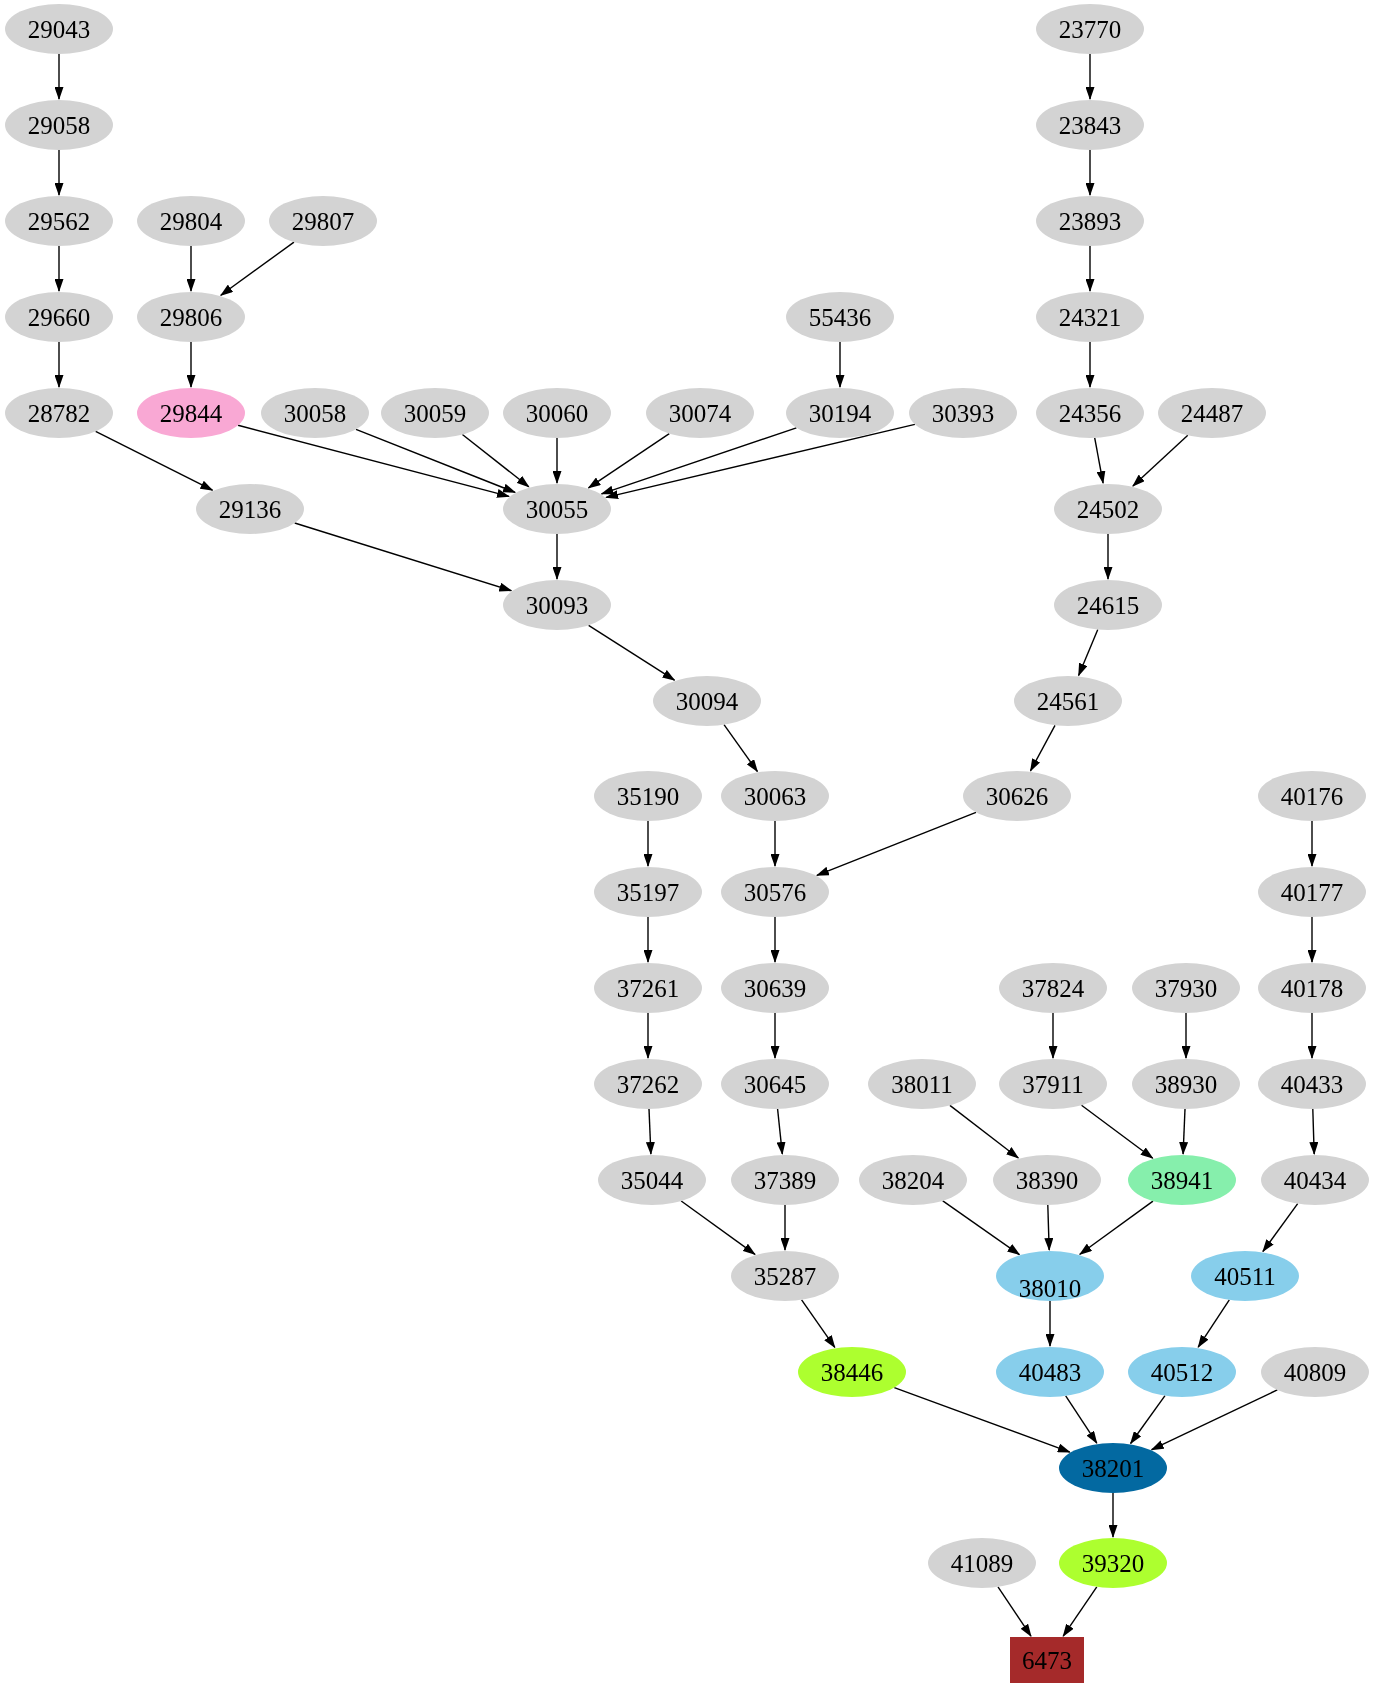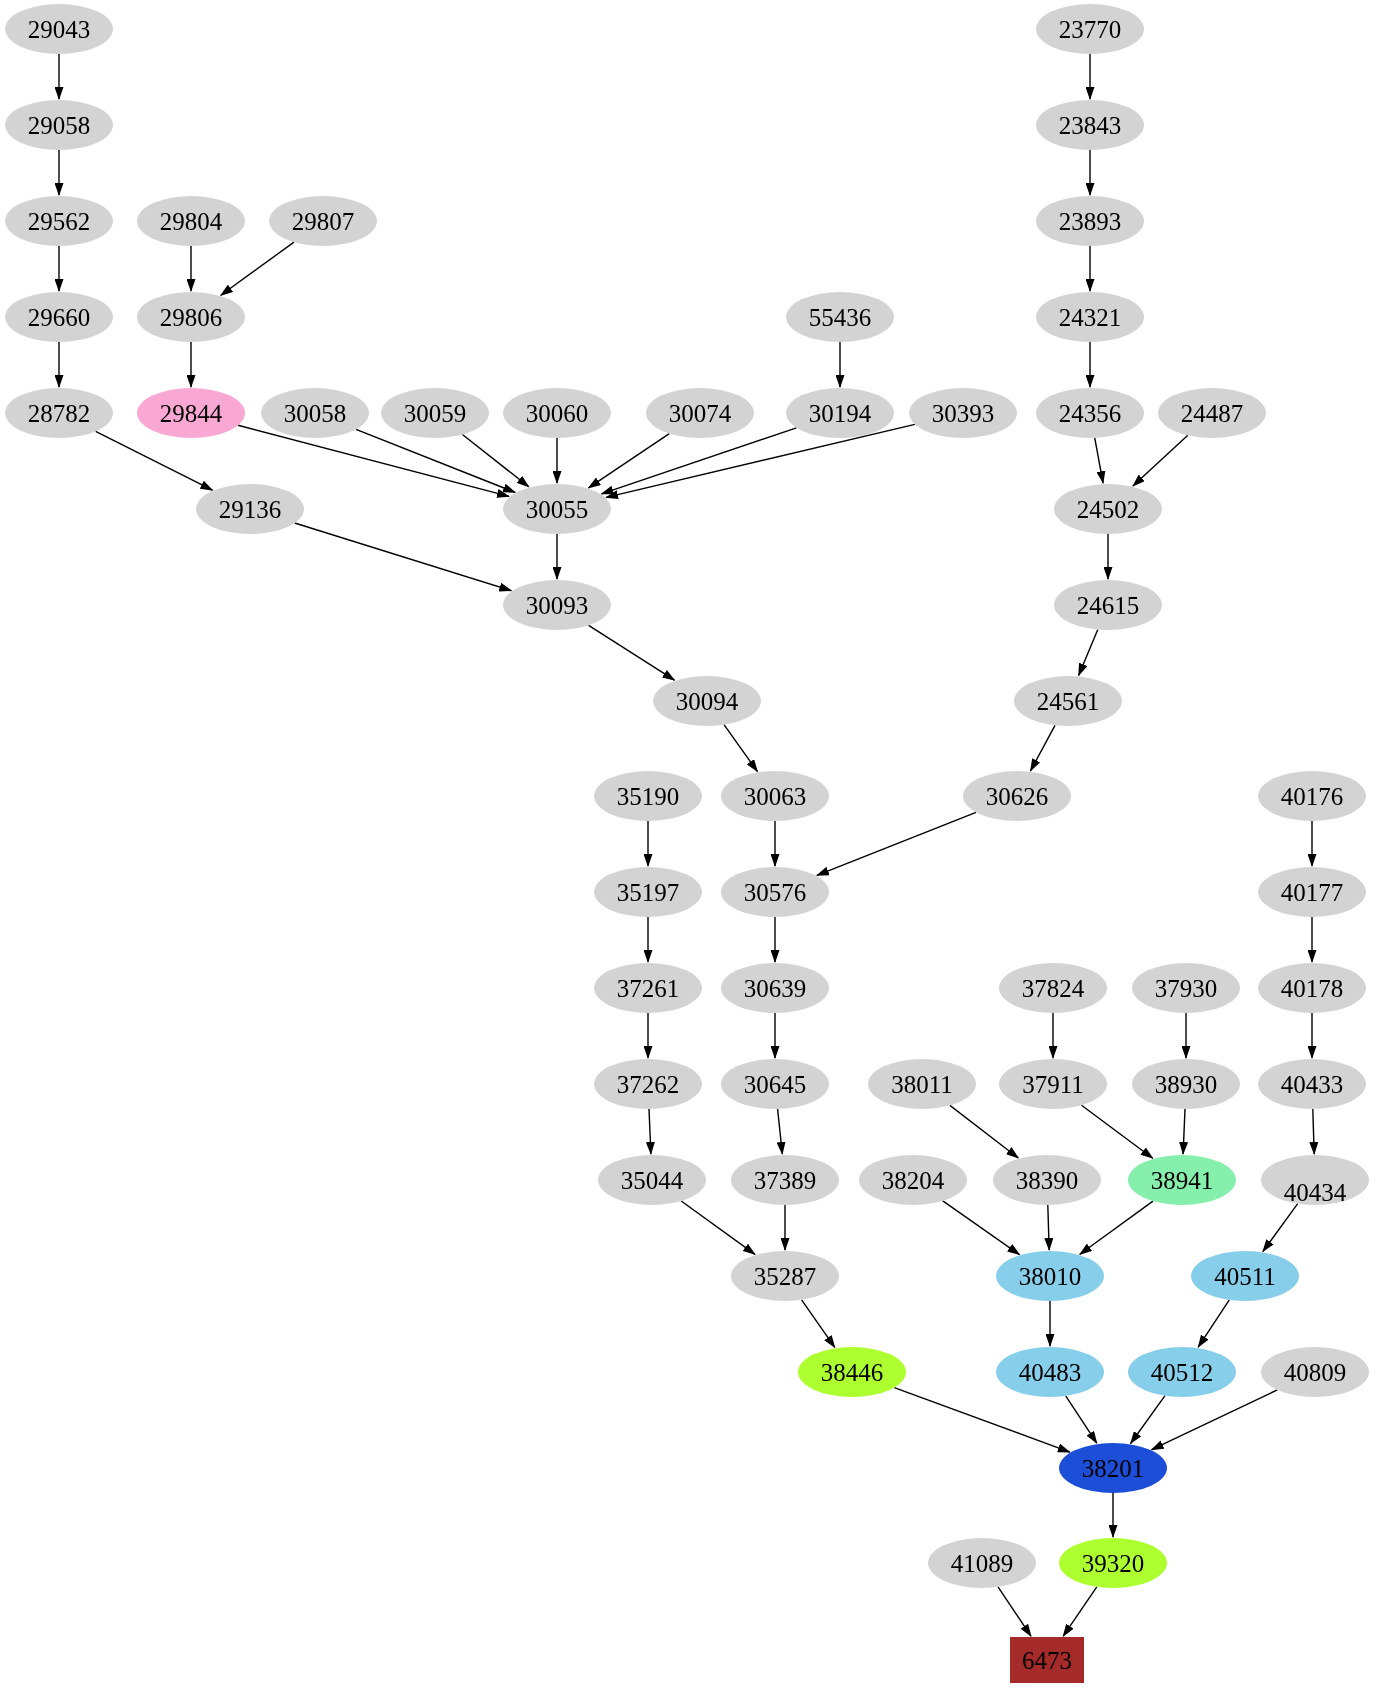--- a/index.html
+++ b/index.html
@@ -237,45 +237,45 @@
     </div>
     <div class="node ellipse" style="left: 859px; top: 1155px; width: 108px; height: 50px; background: rgb(211, 211, 211);">
       <span>38204</span>
     </div>
     <div class="node ellipse" style="left: 993px; top: 1155px; width: 108px; height: 50px; background: rgb(211, 211, 211);">
       <span>38390</span>
     </div>
     <div class="node ellipse" style="left: 1128px; top: 1155px; width: 108px; height: 50px; background: #86efac;">
       <span>38941</span>
     </div>
-    <div class="node ellipse" style="left: 1261px; top: 1155px; width: 108px; height: 50px; background: rgb(211, 211, 211); align-items: flex-end;">
+    <div class="node ellipse" style="left: 1261px; top: 1155px; width: 108px; height: 50px; background: rgb(211, 211, 211);">
       <span>40434</span>
     </div>
     <div class="node ellipse" style="left: 731px; top: 1251px; width: 108px; height: 50px; background: rgb(211, 211, 211);">
       <span>35287</span>
     </div>
-    <div class="node ellipse" style="left: 996px; top: 1251px; width: 108px; height: 50px; background: rgb(135, 206, 235);">
+    <div class="node ellipse" style="left: 996px; top: 1251px; width: 108px; height: 50px; background: rgb(135, 206, 235); align-items: flex-end;">
       <span>38010</span>
     </div>
     <div class="node ellipse" style="left: 1191px; top: 1251px; width: 108px; height: 50px; background: rgb(135, 206, 235);">
       <span>40511</span>
     </div>
     <div class="node ellipse" style="left: 798px; top: 1347px; width: 108px; height: 50px; background: rgb(173, 255, 47);">
       <span>38446</span>
     </div>
     <div class="node ellipse" style="left: 996px; top: 1347px; width: 108px; height: 50px; background: rgb(135, 206, 235);">
       <span>40483</span>
     </div>
     <div class="node ellipse" style="left: 1128px; top: 1347px; width: 108px; height: 50px; background: rgb(135, 206, 235);">
       <span>40512</span>
     </div>
     <div class="node ellipse" style="left: 1261px; top: 1347px; width: 108px; height: 50px; background: rgb(211, 211, 211);">
       <span>40809</span>
     </div>
-    <div class="node ellipse" style="left: 1059px; top: 1443px; width: 108px; height: 50px; background: #1d4ed8;">
+    <div class="node ellipse" style="left: 1059px; top: 1443px; width: 108px; height: 50px; background: #0369a1;">
       <span>38201</span>
     </div>
     <div class="node ellipse" style="left: 928px; top: 1538px; width: 108px; height: 50px; background: rgb(211, 211, 211);">
       <span>41089</span>
     </div>
     <div class="node ellipse" style="left: 1059px; top: 1538px; width: 108px; height: 50px; background: rgb(173, 255, 47);">
       <span>39320</span>
     </div>
     <div class="node box" style="left: 1010px; top: 1637px; width: 74px; height: 46px; background: rgb(165, 42, 42);">
       <span>6473</span>

